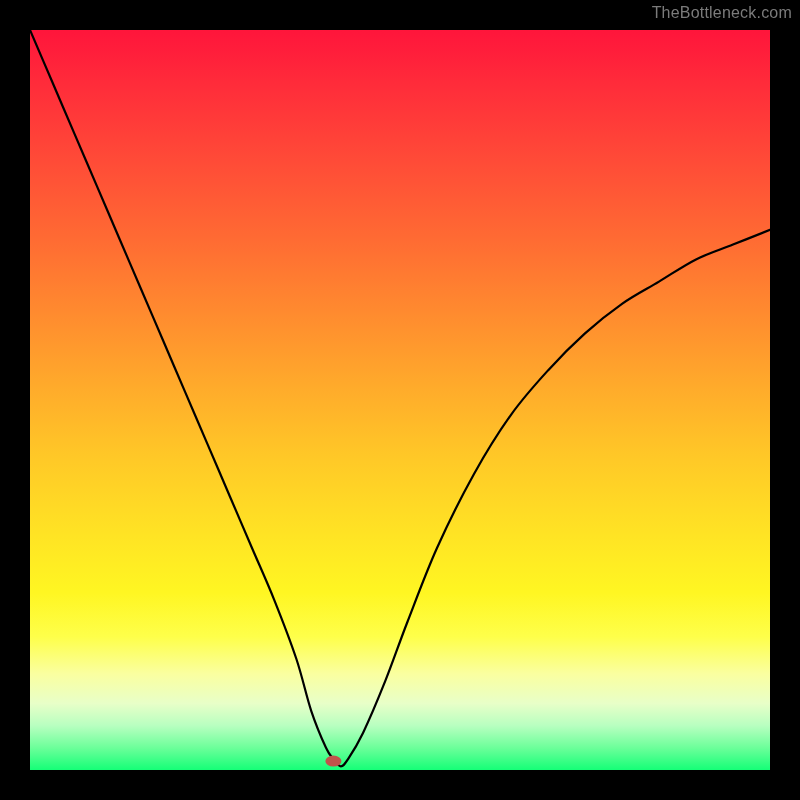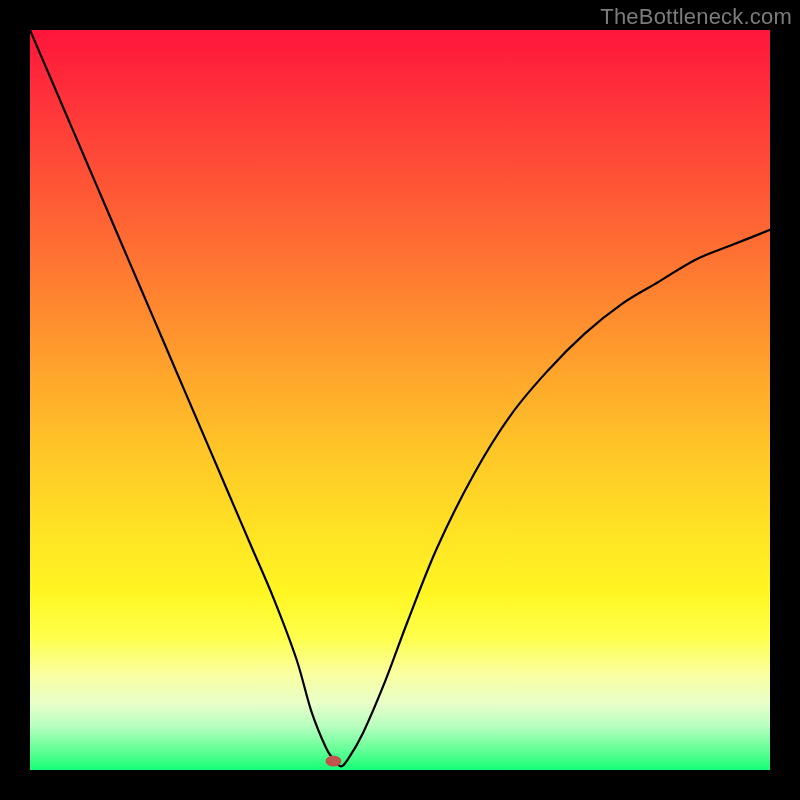--- a/index.html
+++ b/index.html
@@ -50,21 +50,21 @@
   .curve-svg {
     position: absolute;
     inset: 0;
     width: 100%;
     height: 100%;
   }
   .watermark {
     position: absolute;
     top: 4px;
     right: 8px;
-    font-size: 22px;
+    font-size: 16px;
     font-weight: 500;
     color: #7b7b7b;
     letter-spacing: 0.2px;
   }
 </style>
 </head>
 <body>
 
 <div class="frame">
   <div class="watermark">TheBottleneck.com</div>

